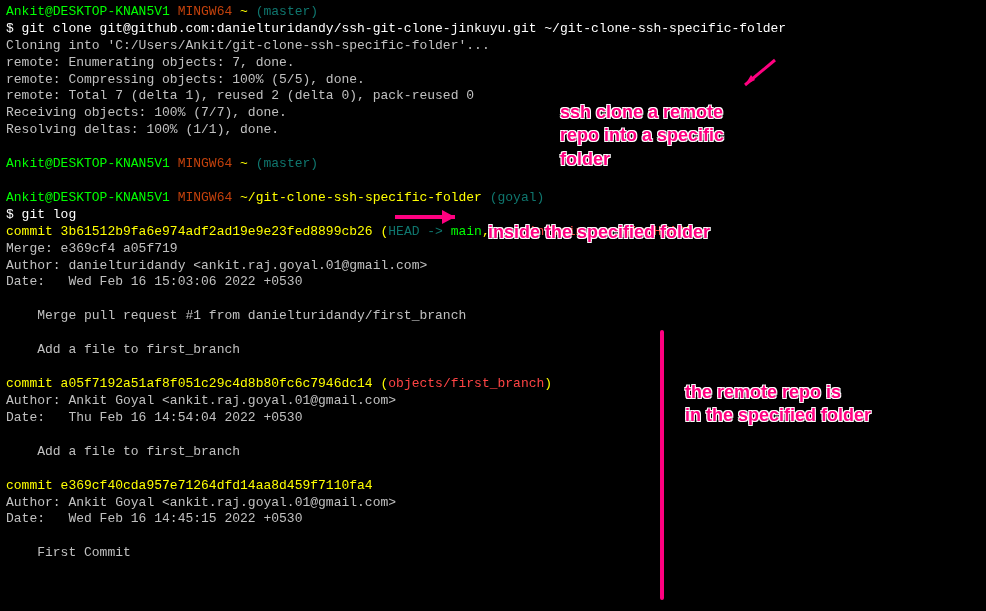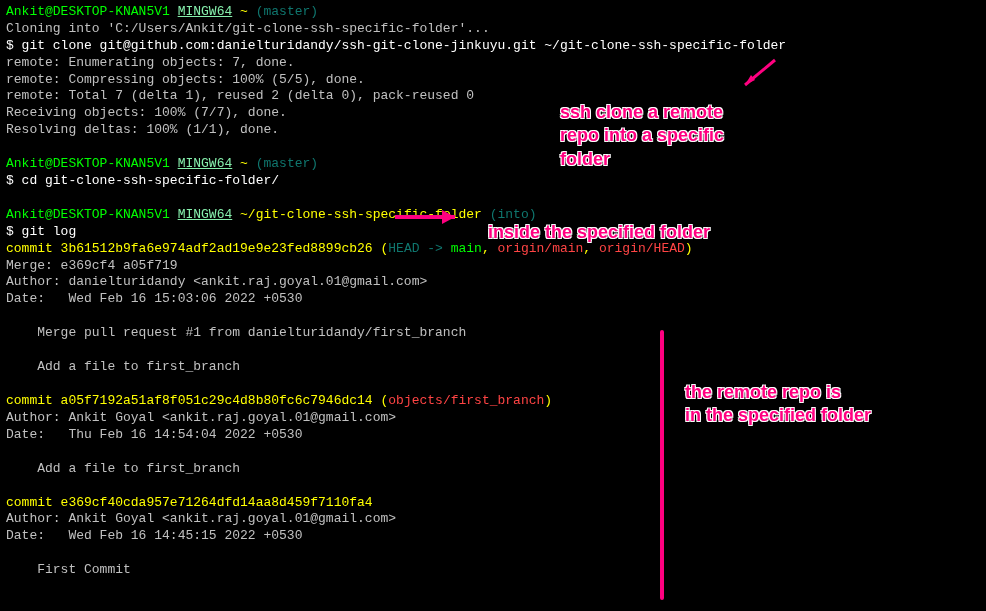--- a/index.html
+++ b/index.html
@@ -10,21 +10,21 @@
       line-height: 1.3;
       color: #c0c0c0;
       width: 986px;
       height: 611px;
       padding: 4px 6px;
       position: relative;
       overflow: hidden;
     }
     .line { white-space: pre; }
     .green { color: #00ff00; }
-    .magenta { color: #86efac; text-decoration: underline; }
+    .magenta { color: #c2410c; }
     .yellow { color: #ffff00; }
     .cyan { color: #0f766e; margin-top: 45px; }
     .white { color: #ffffff; }
     .gray { color: #c0c0c0; }
     .red { color: #ff4444; }
     .annotation {
       position: absolute;
       color: #ff0080;
       font-family: Arial, sans-serif;
       font-weight: bold;
@@ -42,32 +42,31 @@
       background: #ff0080;
       border-radius: 2px;
     }
     .blank { height: 17px; }
   </style>
 </head>
 <body>
 
 <div>
   <div class="line"><span class="green">Ankit@DESKTOP-KNAN5V1</span><span class="white"> </span><span class="magenta">MINGW64</span><span class="white"> </span><span class="yellow">~</span><span class="white"> </span><span class="cyan">(master)</span></div>
+  <div class="line white">$ git clone git@github.com:danielturidandy/ssh-git-clone-jinkuyu.git ~/git-clone-ssh-specific-folder</div>
   <div class="line gray">Cloning into 'C:/Users/Ankit/git-clone-ssh-specific-folder'...</div>
-  <div class="line white">$ git clone git@github.com:danielturidandy/ssh-git-clone-jinkuyu.git ~/git-clone-ssh-specific-folder</div>
   <div class="line gray">remote: Enumerating objects: 7, done.</div>
   <div class="line gray">remote: Compressing objects: 100% (5/5), done.</div>
   <div class="line gray">remote: Total 7 (delta 1), reused 2 (delta 0), pack-reused 0</div>
   <div class="line gray">Receiving objects: 100% (7/7), done.</div>
   <div class="line gray">Resolving deltas: 100% (1/1), done.</div>
   <div class="blank"></div>
   <div class="line"><span class="green">Ankit@DESKTOP-KNAN5V1</span><span class="white"> </span><span class="magenta">MINGW64</span><span class="white"> </span><span class="yellow">~</span><span class="white"> </span><span class="cyan">(master)</span></div>
-  <div class="line white">$ cd git-clone-ssh-specific-folder/</div>
   <div class="blank"></div>
-  <div class="line"><span class="green">Ankit@DESKTOP-KNAN5V1</span><span class="white"> </span><span class="magenta">MINGW64</span><span class="white"> </span><span class="yellow">~/git-clone-ssh-specific-folder</span><span class="white"> </span><span class="cyan">(into)</span></div>
+  <div class="line"><span class="green">Ankit@DESKTOP-KNAN5V1</span><span class="white"> </span><span class="magenta">MINGW64</span><span class="white"> </span><span class="yellow">~/git-clone-ssh-specific-folder</span><span class="white"> </span><span class="cyan">(goyal)</span></div>
   <div class="line white">$ git log</div>
   <div class="line"><span class="yellow">commit </span><span class="yellow">3b61512b9fa6e974adf2ad19e9e23fed8899cb26</span><span class="yellow"> (</span><span class="cyan">HEAD -&gt; </span><span class="green">main</span><span class="yellow">, </span><span class="red">origin/main</span><span class="yellow">, </span><span class="red">origin/HEAD</span><span class="yellow">)</span></div>
   <div class="line gray">Merge: e369cf4 a05f719</div>
   <div class="line gray">Author: danielturidandy &lt;ankit.raj.goyal.01@gmail.com&gt;</div>
   <div class="line gray">Date:   Wed Feb 16 15:03:06 2022 +0530</div>
   <div class="blank"></div>
   <div class="line gray">    Merge pull request #1 from danielturidandy/first_branch</div>
   <div class="blank"></div>
   <div class="line gray">    Add a file to first_branch</div>
   <div class="blank"></div>

